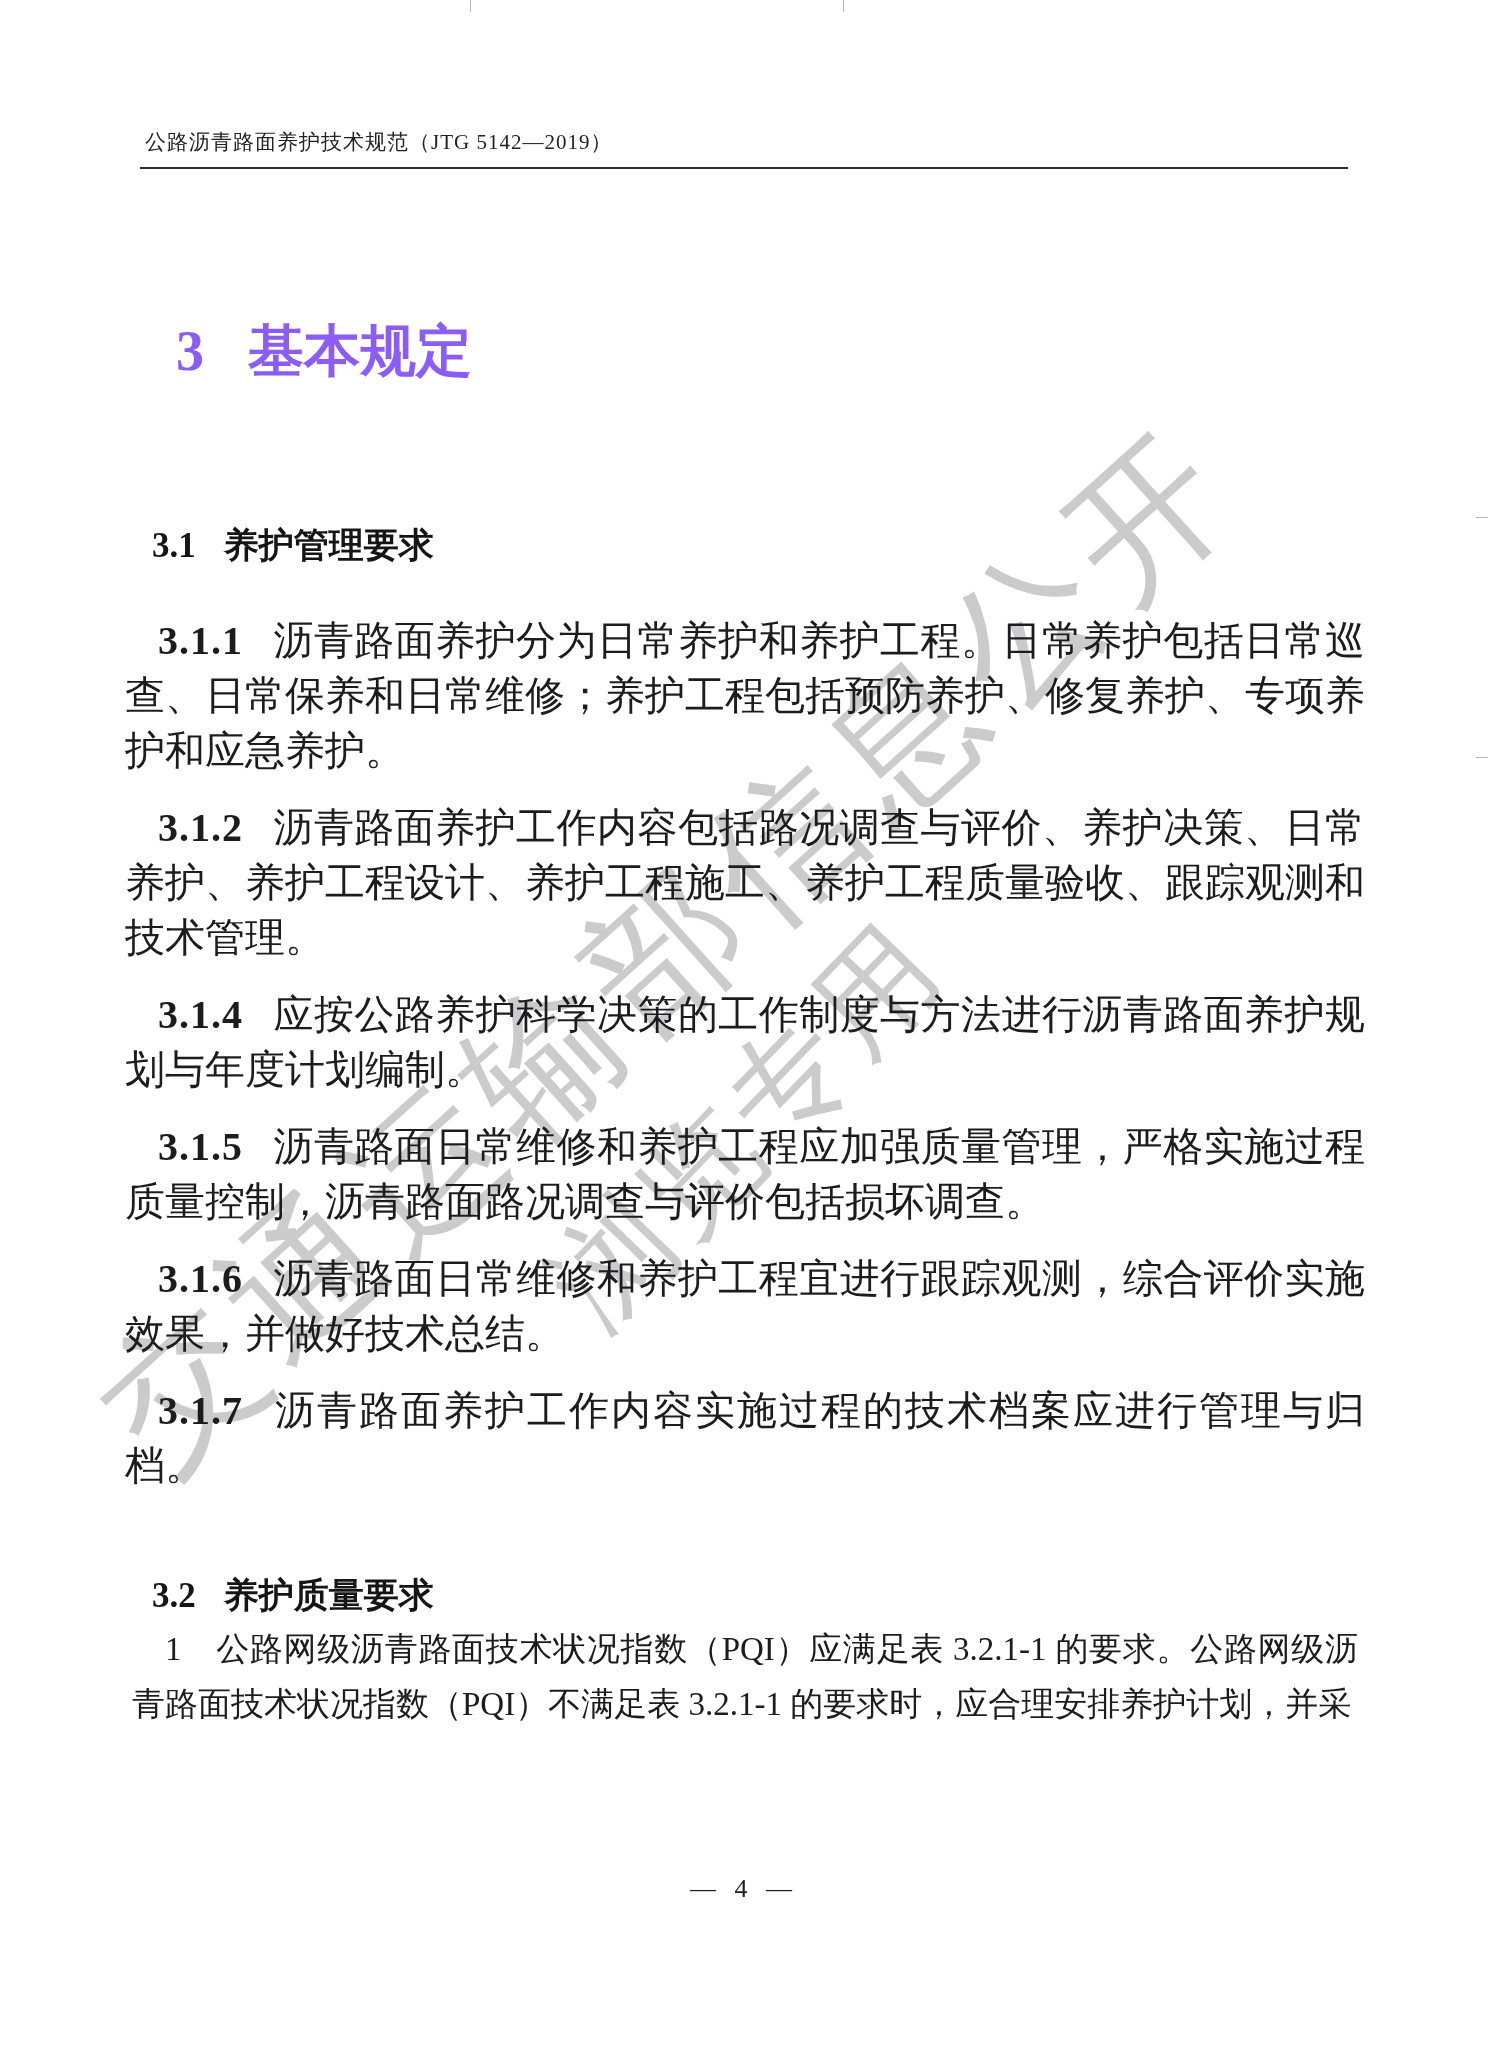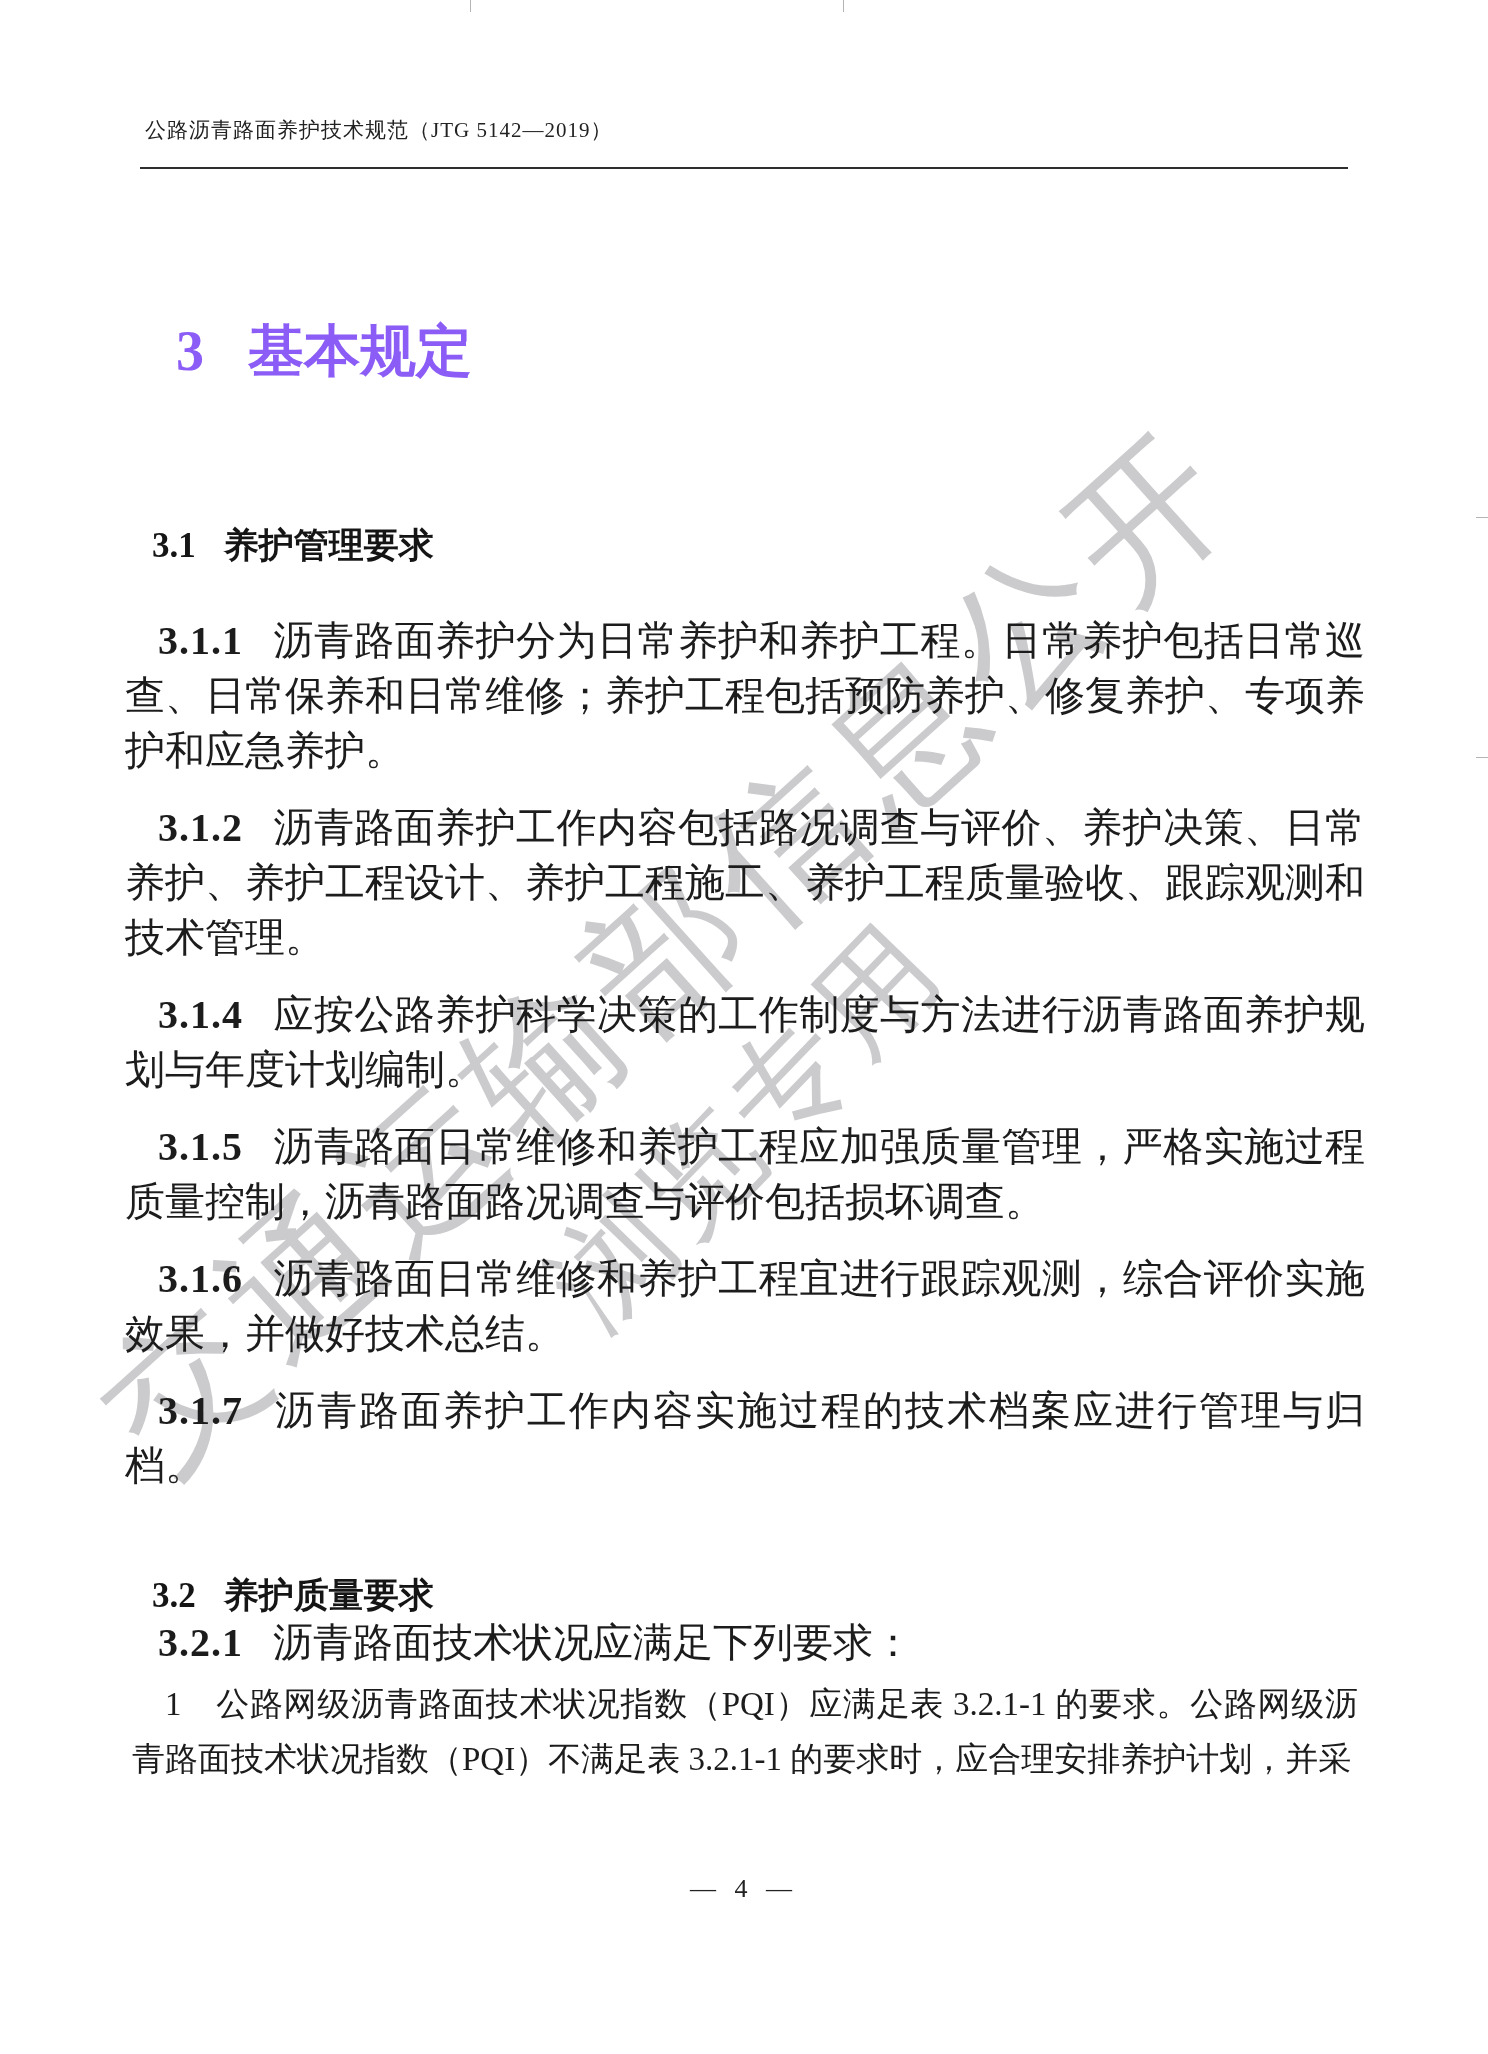--- a/index.html
+++ b/index.html
@@ -30,21 +30,21 @@
     font-size:118px;letter-spacing:8px;
     transform:translate(-50%,-50%) rotate(-46deg);
   }
   
   .cut{position:absolute;background:#b4b4b6;z-index:2;}
   .cut-v{width:1px;height:12px;top:0;}
   .cut-h{height:1px;width:12px;right:0;}
   
   .page{position:absolute;inset:0;z-index:1;}
   .running-head{
-    position:absolute;left:145px;top:116px;
+    position:absolute;left:145px;top:128px;
     font-size:21px;letter-spacing:1px;color:#222;
   }
   .head-rule{
     position:absolute;left:140px;top:167px;width:1208px;height:0;
     border-top:2px solid #2e2e2e;
   }
   .content{
     position:absolute;left:125px;top:320px;width:1240px;
   }
   .chapter{
@@ -115,21 +115,20 @@
       <p class="clause"><span class="num">3.1.4</span><span>应按公路养护科学决策的工作制度与方法进行沥青路面养护规划与年度计划编制。</span></p>
       <p class="clause"><span class="num">3.1.5</span><span>沥青路面日常维修和养护工程应加强质量管理，严格实施过程质量控制，沥青路面路况调查与评价包括损坏调查。</span></p>
       <p class="clause"><span class="num">3.1.6</span><span>沥青路面日常维修和养护工程宜进行跟踪观测，综合评价实施效果，并做好技术总结。</span></p>
       <p class="clause"><span class="num">3.1.7</span><span>沥青路面养护工作内容实施过程的技术档案应进行管理与归档。</span></p>
     </div>
 
     <h2 class="section-head sh-2">
       <span class="sec-num">3.2</span><span>养护质量要求</span>
     </h2>
 
-    <p class="clause clause-tight c-3-2-1"><span class="num">3.2.1</span><span>沥青路面技术状况应满足下列要求：</span></p>
 
     <p class="list-item"><span class="li-num">1</span><span>公路网级沥青路面技术状况指数（PQI）应满足表 3.2.1-1 的要求。公路网级沥青路面技术状况指数（PQI）不满足表 3.2.1-1 的要求时，应合理安排养护计划，并采</span></p>
 
   </div>
 
   <div class="footer">— 4 —</div>
 
 </div>
 
 </body></html>

